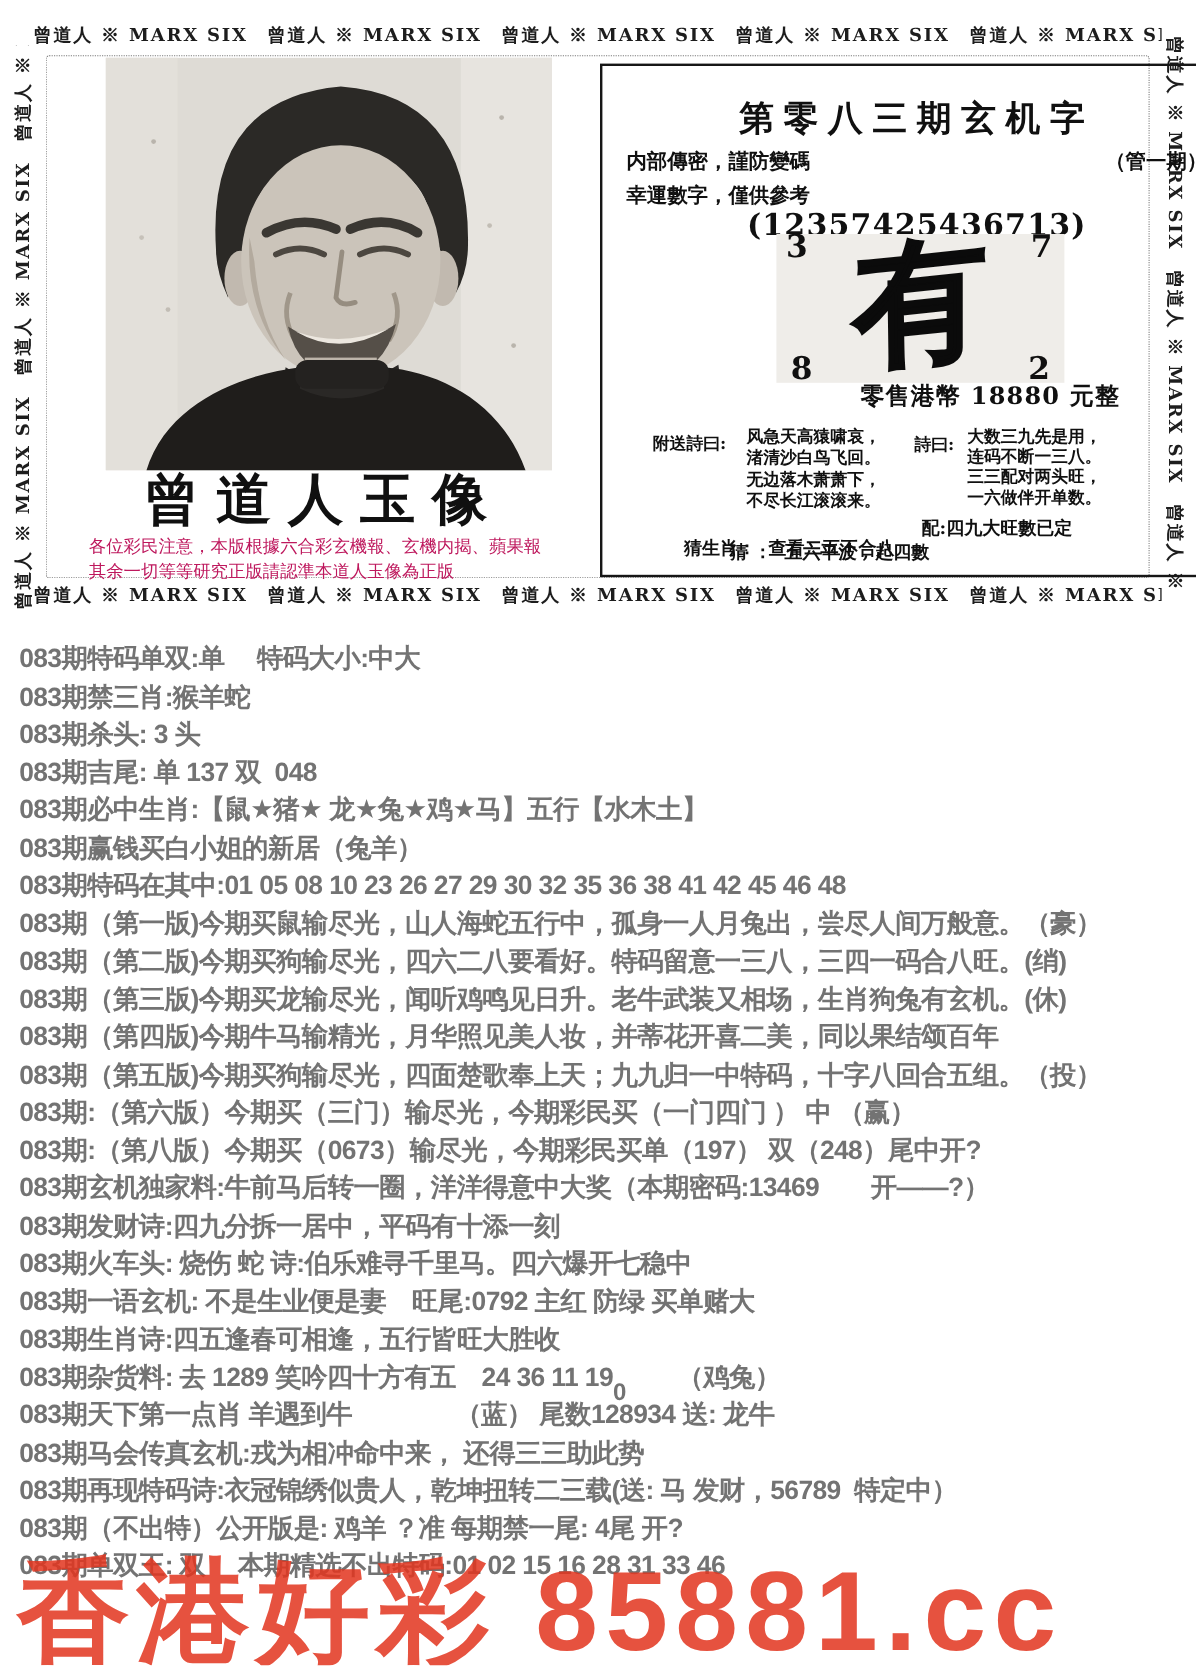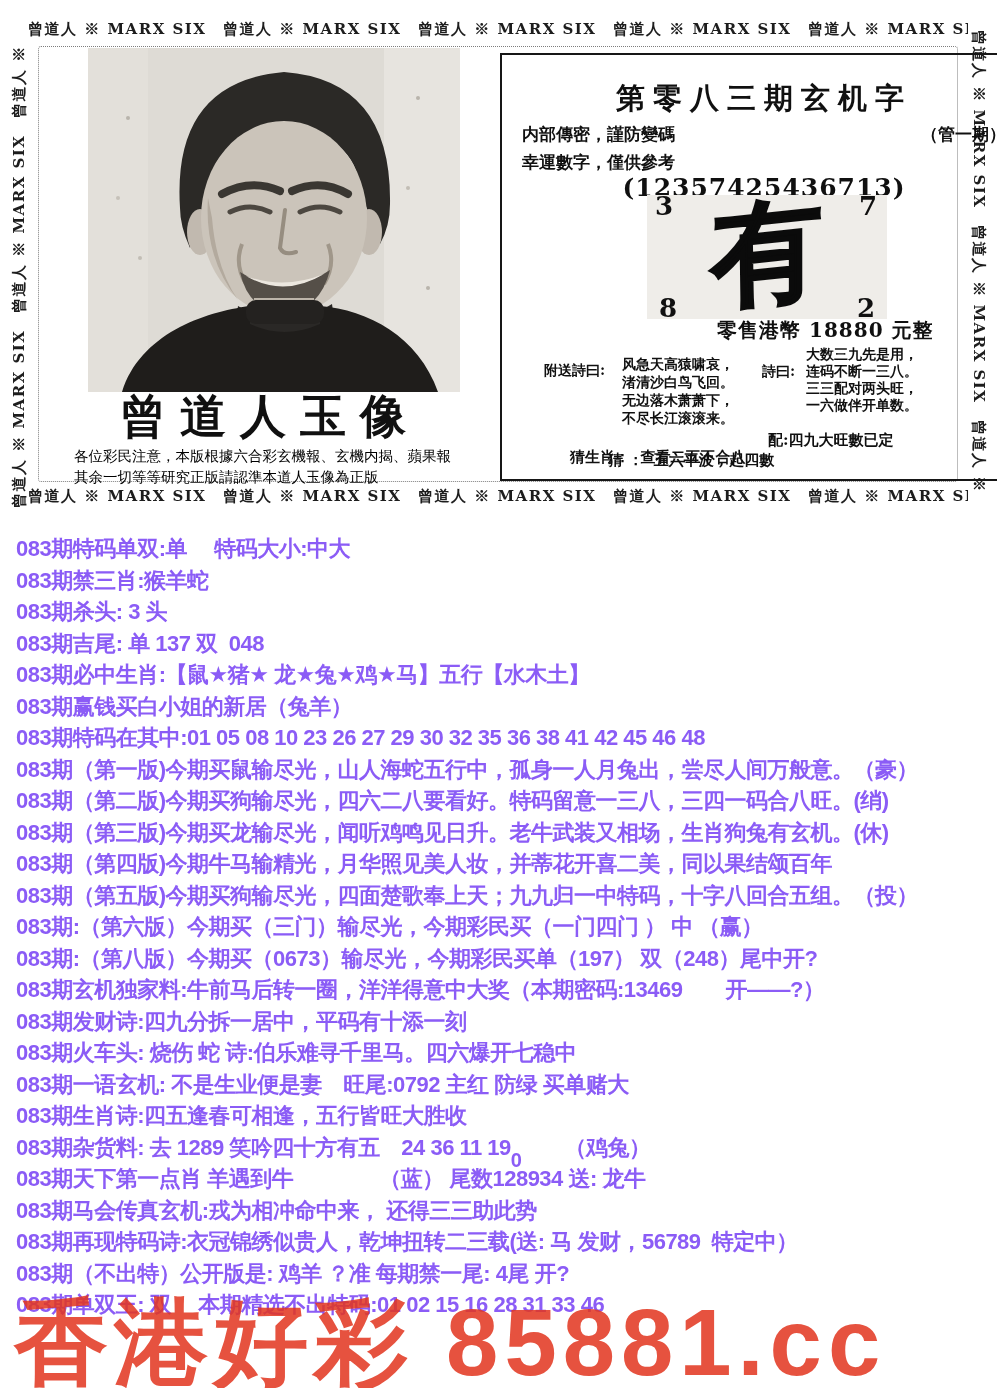--- a/index.html
+++ b/index.html
@@ -17,21 +17,21 @@
   .deco-frame{position:absolute;left:38px;top:46px;width:918px;height:434px;
               border:1.5px dotted #7d7d7d;border-radius:3px;}
 
   
   .photo{position:absolute;left:88px;top:48px;width:372px;height:344px;}
   .caption-title{position:absolute;left:55px;top:386px;width:430px;text-align:center;
                  font-family:"DejaVu Serif",serif;font-weight:bold;font-size:46px;
                  letter-spacing:14px;color:#101010;white-space:nowrap;}
   .caption-notes{position:absolute;left:74px;top:446px;width:424px;
                  font-family:"DejaVu Serif",serif;font-size:14.5px;line-height:21px;
-                 color:#000000;white-space:pre;}
+                 color:#be185d;white-space:pre;}
 
   
   .panel{position:absolute;left:500px;top:53px;width:528px;height:428px;
          border:2px solid #161616;box-sizing:border-box;
          font-family:"DejaVu Serif",serif;color:#101010;}
   .panel-title{position:absolute;top:24px;left:0;width:100%;text-align:center;
                font-size:29px;font-weight:bold;letter-spacing:8px;white-space:nowrap;}
   .panel-row1{position:absolute;top:68px;left:20px;right:20px;display:flex;
               justify-content:space-between;font-size:17px;font-weight:bold;}
   .panel-row2{position:absolute;top:96px;left:20px;font-size:17px;font-weight:bold;}
@@ -41,29 +41,29 @@
   .corner{position:absolute;font-size:26px;font-weight:bold;}
   .c3{left:8px;top:-4px;} .c7{right:10px;top:-4px;}
   .c8{left:12px;bottom:-4px;} .c2{right:12px;bottom:-4px;}
   .mystery{position:absolute;left:50%;top:50%;transform:translate(-50%,-54%) rotate(-6deg) skewX(-6deg);
            font-size:112px;font-weight:bold;color:#0b0b0b;-webkit-text-stroke:2px #0b0b0b;line-height:1;}
   .price{position:absolute;left:215px;top:262px;font-size:20px;font-weight:bold;letter-spacing:1px;white-space:nowrap;}
   .pp{position:absolute;font-size:14px;font-weight:bold;white-space:pre;line-height:18px;}
   .p1-label{left:42px;top:306px;}
   .p1-lines{left:120px;top:300px;}
   .p2-label{left:260px;top:307px;}
-  .p2-lines{left:304px;top:291px;line-height:17px;}
+  .p2-lines{left:304px;top:301px;line-height:17px;}
   .guess1{left:68px;top:393px;font-size:15px;}
   .pair{left:266px;top:376px;font-size:15px;}
   .guess2{left:106px;top:396px;font-size:15px;}
 
   
   .bodytext{position:absolute;left:16px;top:534px;width:978px;}
   .bline{height:31.5px;font-size:22px;font-weight:bold;letter-spacing:-0.5px;
-         white-space:pre;color:#8b5cf6;}
+         white-space:pre;color:#737373;}
   .subzero{display:inline-block;transform:translateY(12px);font-size:20px;}
 
   
   .watermark{position:absolute;left:14px;top:1280px;z-index:6;white-space:nowrap;
              font-size:94px;font-weight:bold;letter-spacing:6px;
              color:rgba(226,54,32,0.86);}
 </style>
 </head>
 <body>
 

